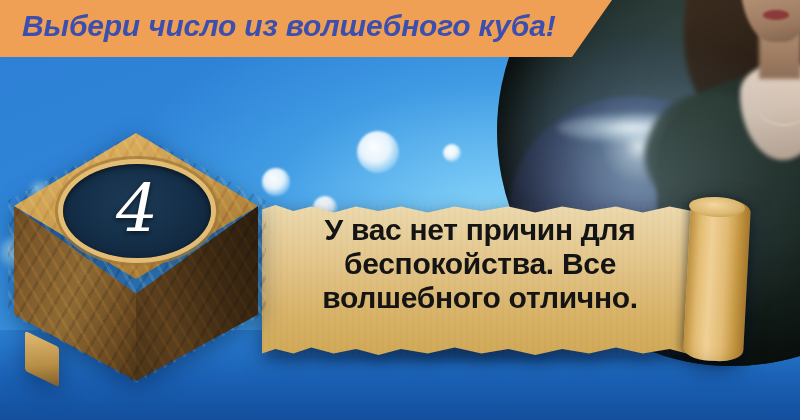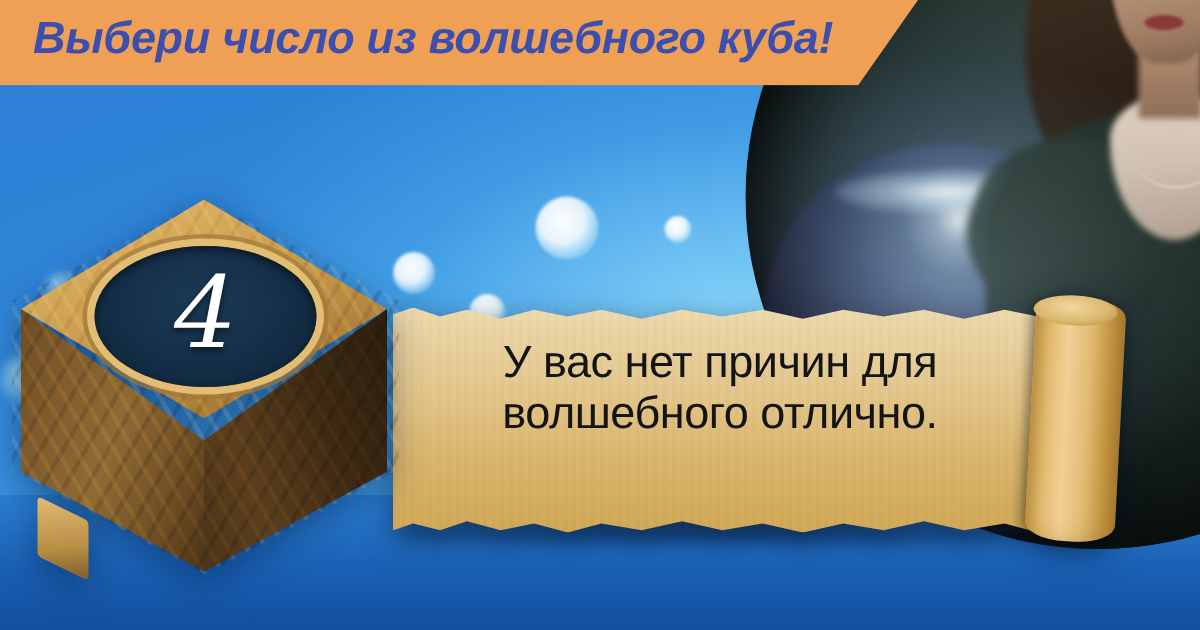--- a/index.html
+++ b/index.html
@@ -294,24 +294,23 @@
     clip-path: inherit;
   }
   .scroll-text {
     position: absolute;
     left: 8px;
     top: 8px;
     width: 420px;
     text-align: center;
     color: #141414;
     font-size: 30px;
-    font-weight: normal;
+    font-weight: bold;
     line-height: 1.13;
     letter-spacing: -0.3px;
-    margin-top: 12px;
   }
   .scroll-text .ln { display: block; }
   .scroll-roll {
     position: absolute;
     left: 425px;
     top: -6px;
     width: 60px;
     height: 162px;
     border-radius: 26px / 12px;
     background: linear-gradient(90deg, #c59846 0%, #e4bd73 18%, #f0d095 38%, #e2bb74 62%, #c3953f 85%, #a97c31 100%);
@@ -382,20 +381,21 @@
     <div class="banner-text">Выбери число из волшебного куба!</div>
   </div>
 
   <div class="shadow-under-scroll"></div>
 
   <div class="scroll">
     <div class="scroll-sheet"></div>
     <div class="scroll-grain"></div>
     <div class="scroll-text">
       <span class="ln">У вас нет причин для</span>
+      <span class="ln">беспокойства. Все</span>
       <span class="ln">волшебного отлично.</span>
     </div>
     <div class="scroll-roll"></div>
     <div class="scroll-roll-cap"></div>
   </div>
 
   <div class="cube">
     <div class="cube-top"></div>
     <div class="cube-left"></div>
     <div class="cube-right"></div>

